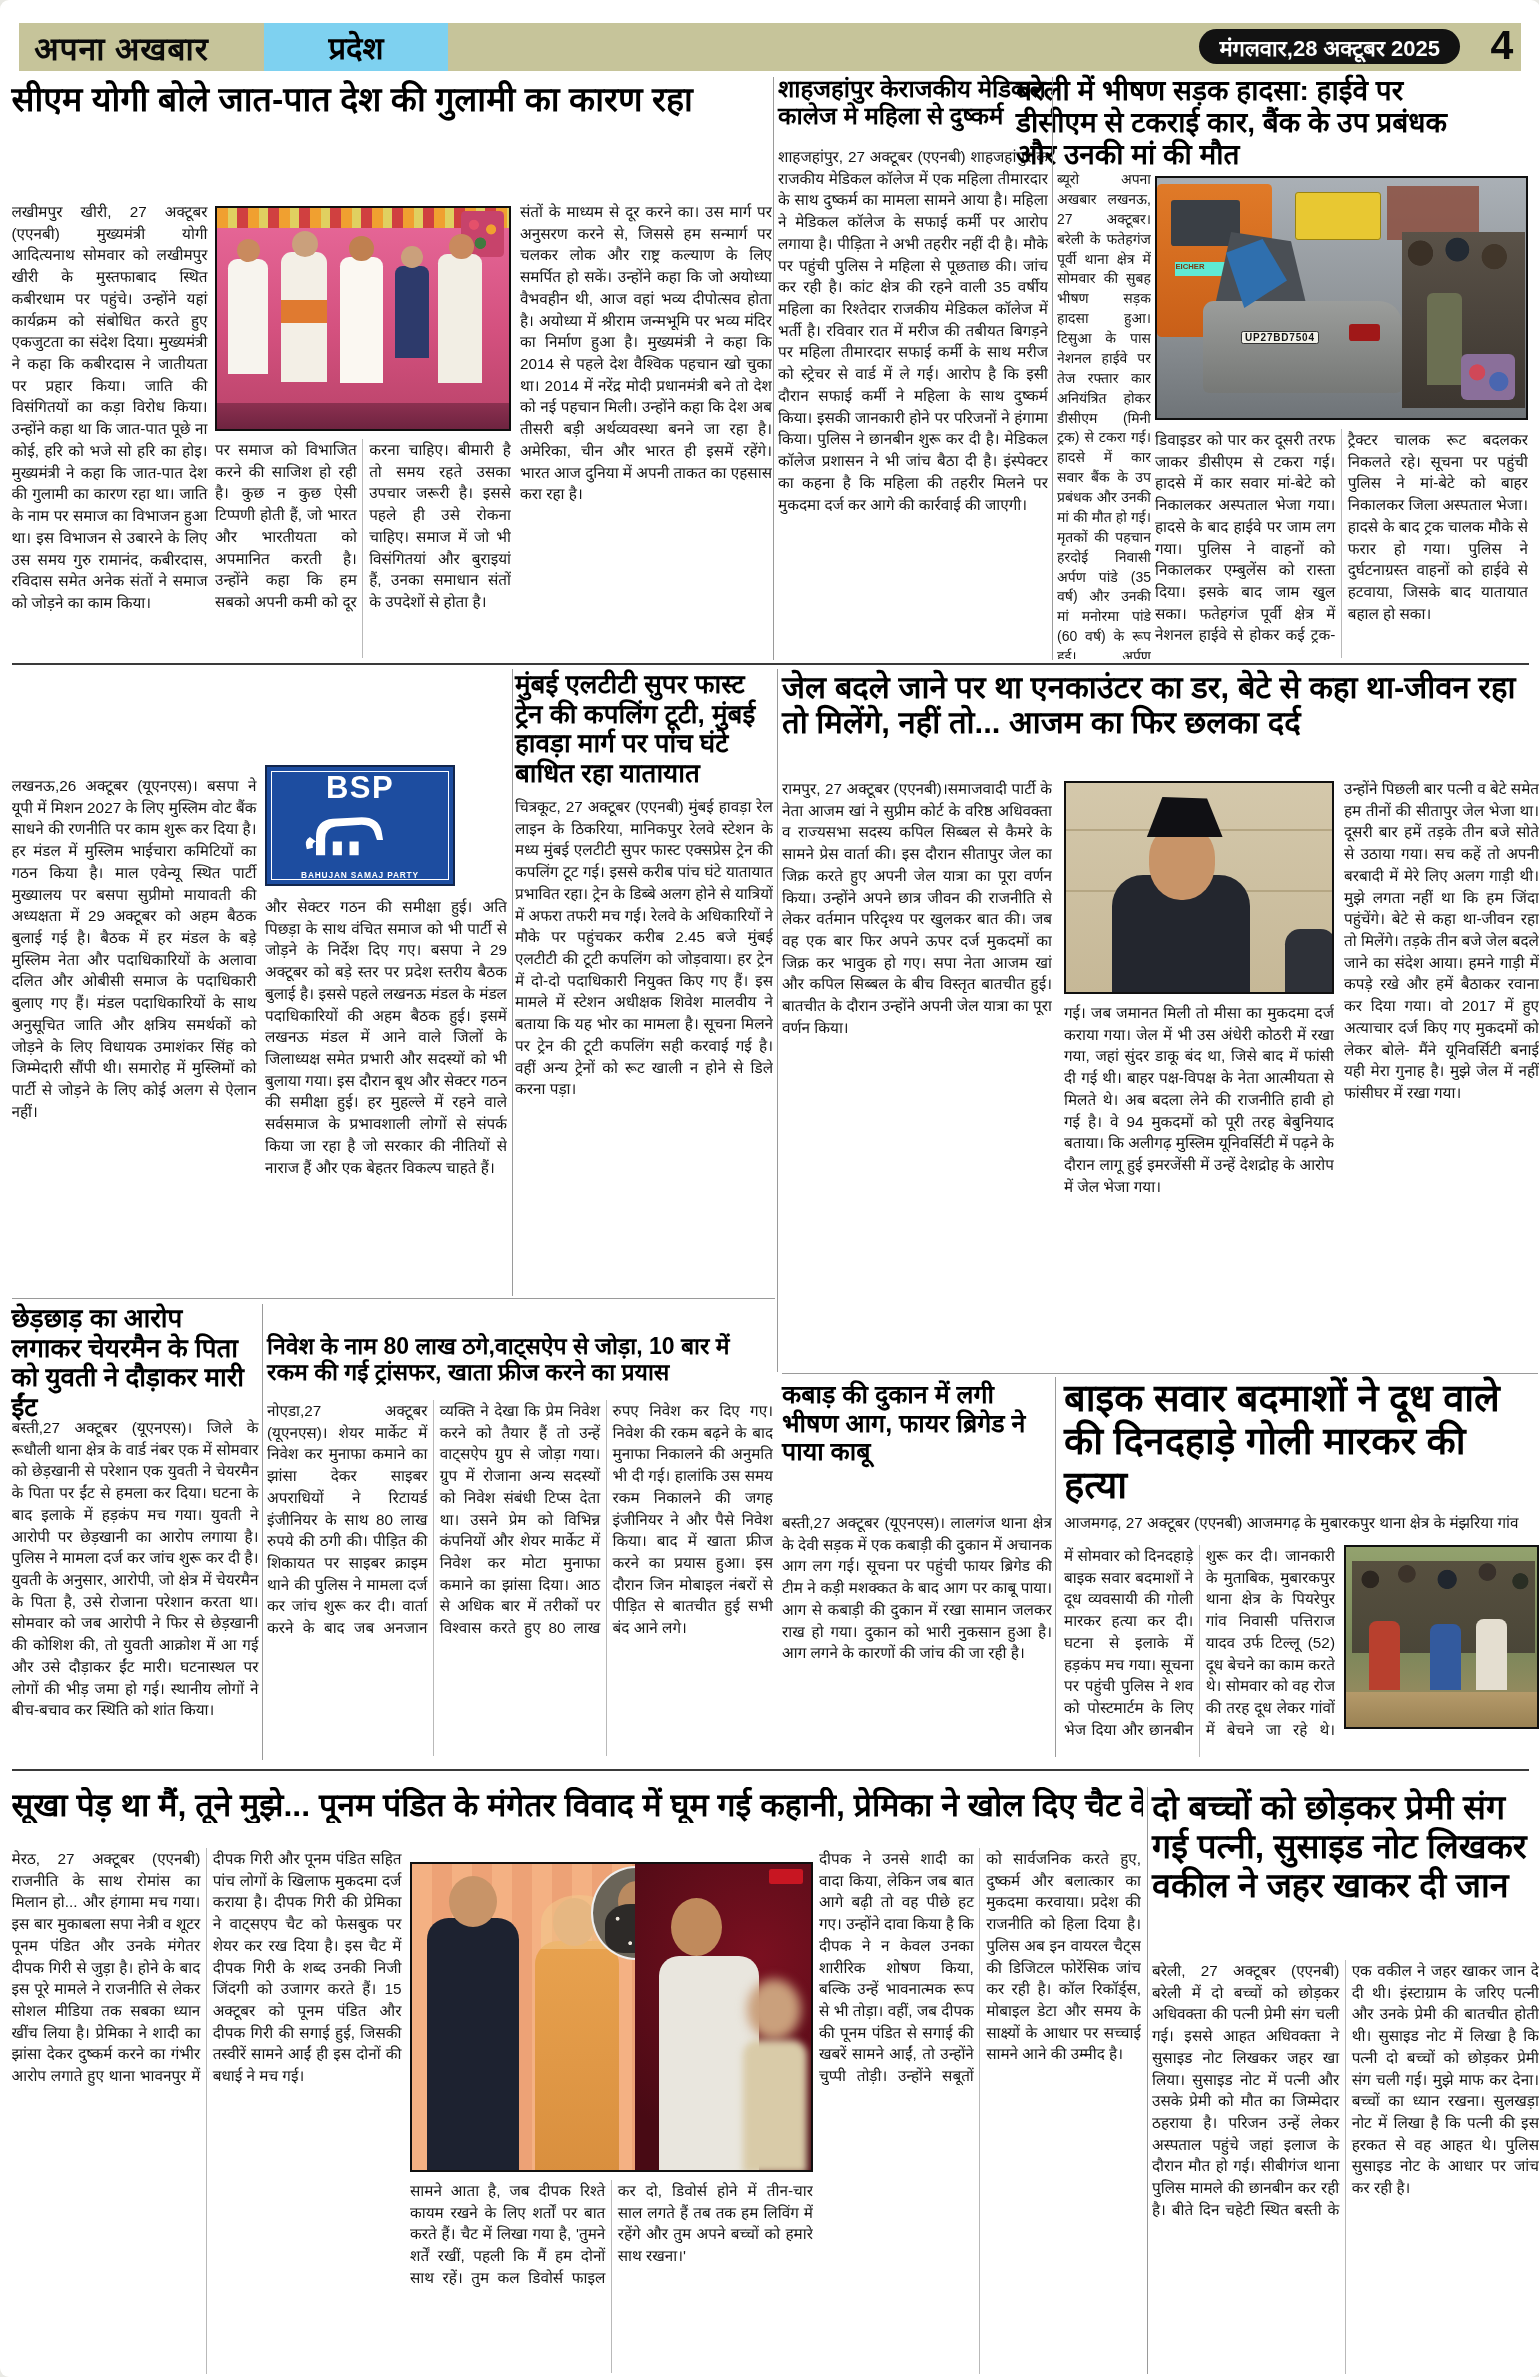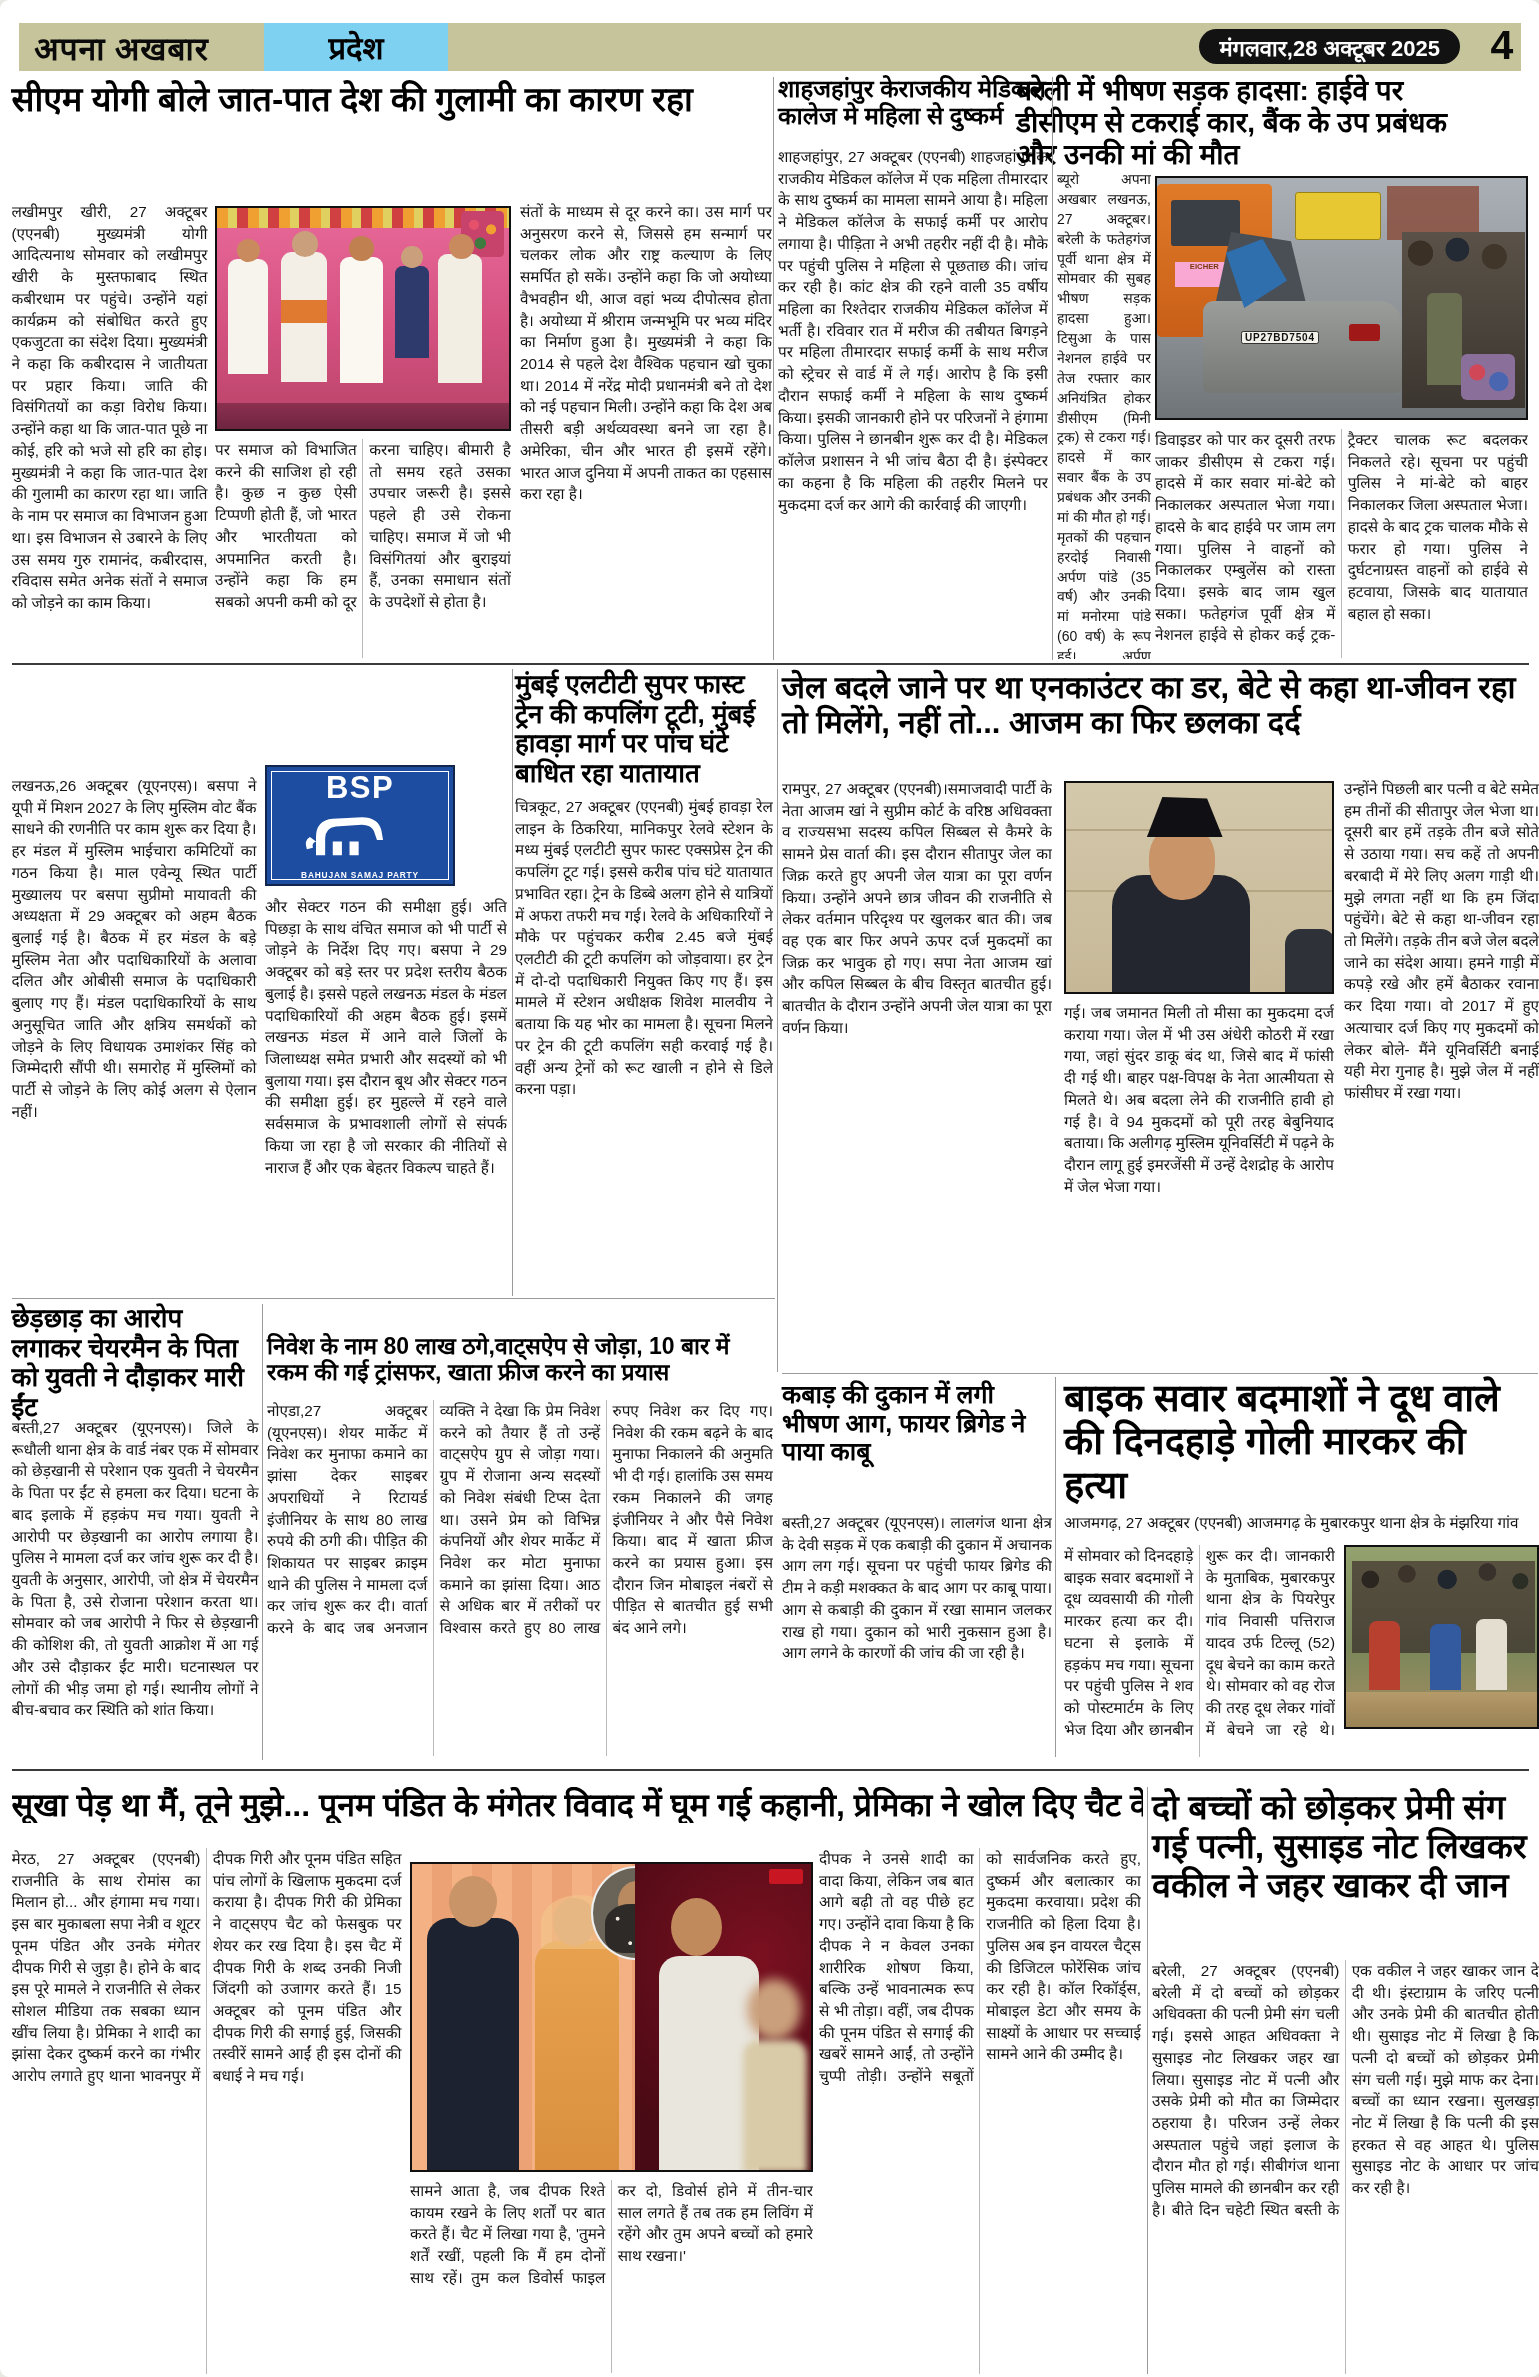--- a/index.html
+++ b/index.html
@@ -75,21 +75,21 @@
 
   <div class="hl" style="left:1016px;top:75px;width:475px;font-size:28px;">बरेली में भीषण सड़क हादसा: हाईवे पर डीसीएम से टकराई कार, बैंक के उप प्रबंधक और उनकी मां की मौत</div>
   <div class="col" style="left:1057px;top:170px;width:94px;height:489px;font-size:14px;">ब्यूरो अपना अखबार लखनऊ, 27 अक्टूबर। बरेली के फतेहगंज पूर्वी थाना क्षेत्र में सोमवार की सुबह भीषण सड़क हादसा हुआ। टिसुआ के पास नेशनल हाईवे पर तेज रफ्तार कार अनियंत्रित होकर डीसीएम (मिनी ट्रक) से टकरा गई। हादसे में कार सवार बैंक के उप प्रबंधक और उनकी मां की मौत हो गई। मृतकों की पहचान हरदोई निवासी अर्पण पांडे (35 वर्ष) और उनकी मां मनोरमा पांडे (60 वर्ष) के रूप हुई। अर्पण मुरादाबाद में बैंक ऑफ बड़ौदा की शाखा में उप प्रबंधक पद पर तैनात थे। वे रामपुर के किराये थाने में रहते थे।</div>
 
   <div class="photo" style="left:1155px;top:176px;width:373px;height:244px;">
     <div class="abs" style="inset:0;background:linear-gradient(180deg,#aab0b6 0%,#8d9296 60%,#6f7478 100%);"></div>
     <div class="abs" style="left:138px;top:14px;width:84px;height:46px;background:#e8c832;border:1.5px solid #9a8310;border-radius:3.1px;"></div>
     <div class="abs" style="left:230px;top:7.7px;width:92px;height:54px;background:#8a4838;opacity:.8;"></div>
     <div class="abs" style="left:0;top:6.1px;width:115px;height:153px;background:linear-gradient(180deg,#e07a28,#c95f18);border-radius:4.6px;"></div>
     <div class="abs" style="left:14px;top:21.5px;width:69px;height:46px;background:#3a3f45;border-radius:3.1px;"></div>
-    <div class="abs" style="left:18.4px;top:84px;width:58px;height:25px;background:#f9a8d4;color:#7a3a10;font-size:7.7px;font-weight:700;text-align:center;line-height:10.7px;">EICHER</div>
+    <div class="abs" style="left:18.4px;top:84px;width:58px;height:14px;background:#5eead4;color:#7a3a10;font-size:7.7px;font-weight:700;text-align:left;line-height:10.7px;">EICHER</div>
     <div class="abs" style="left:54px;top:54px;width:100px;height:92px;background:#4a4f55;clip-path:polygon(20% 0,80% 10%,100% 100%,0 100%);"></div>
     <div class="abs" style="left:46px;top:123px;width:199px;height:92px;background:linear-gradient(180deg,#9b9d9b,#767876);border-radius:10.7px 23px 6.1px 6.1px;"></div>
     <div class="abs" style="left:69px;top:61px;width:61px;height:69px;background:#2f6fae;clip-path:polygon(0 20%,60% 0,100% 60%,30% 100%);"></div>
     <div class="plate" style="left:84px;top:153px;">UP27BD7504</div>
     <div class="abs" style="left:192px;top:146px;width:31px;height:17px;background:#a01818;border-radius:3.1px;"></div>
     <div class="abs" style="left:245px;top:54px;width:123px;height:176px;background:radial-gradient(circle at 15% 12%,#3a3026 12.3px,transparent 13px),radial-gradient(circle at 45% 10%,#232a33 11.5px,transparent 12.3px),radial-gradient(circle at 75% 14%,#41362a 12.3px,transparent 13px),linear-gradient(180deg,#5a5248 0%,#3c3630 100%);"></div>
     <div class="abs" style="left:270px;top:115px;width:35px;height:92px;background:#6b6f52;border-radius:6.1px 6.1px 0 0;"></div>
     <div class="abs" style="left:304px;top:176px;width:54px;height:46px;background:radial-gradient(circle at 30% 40%,#d04858 7.7px,transparent 8.4px),radial-gradient(circle at 70% 60%,#4a66b0 9.2px,transparent 10px),#8a6f9a;border-radius:6.1px;"></div>
   </div>
 

